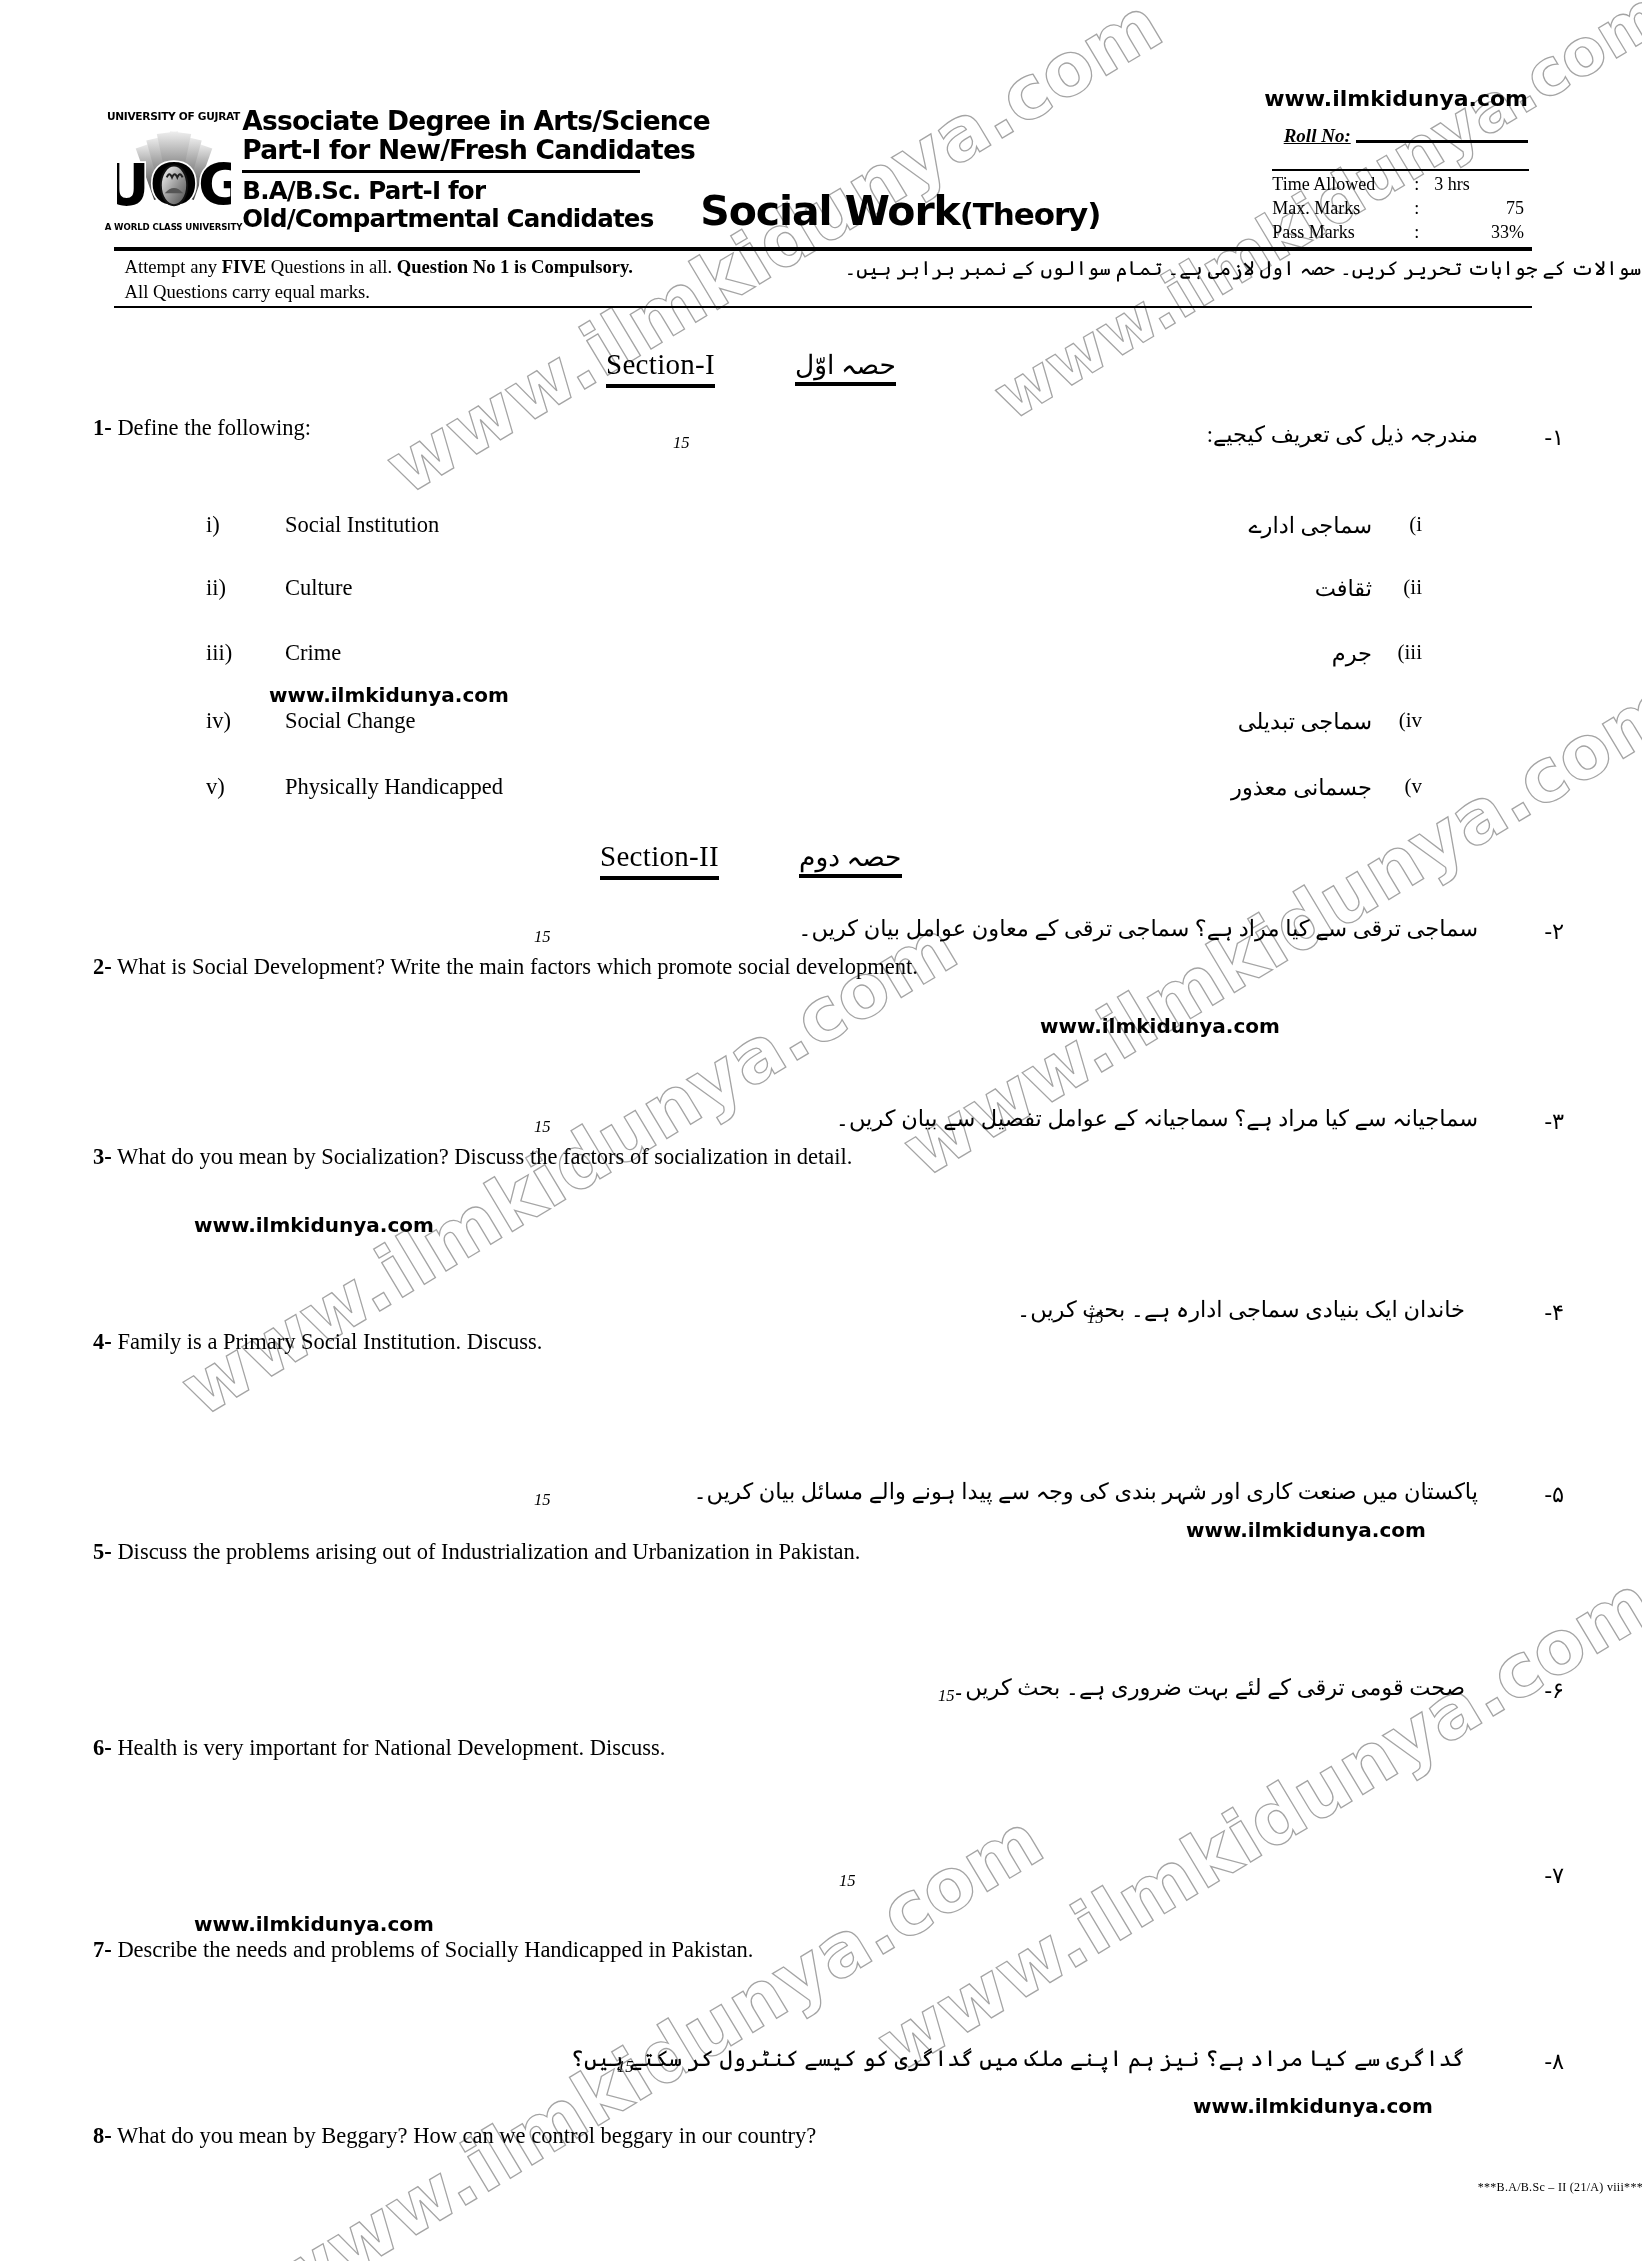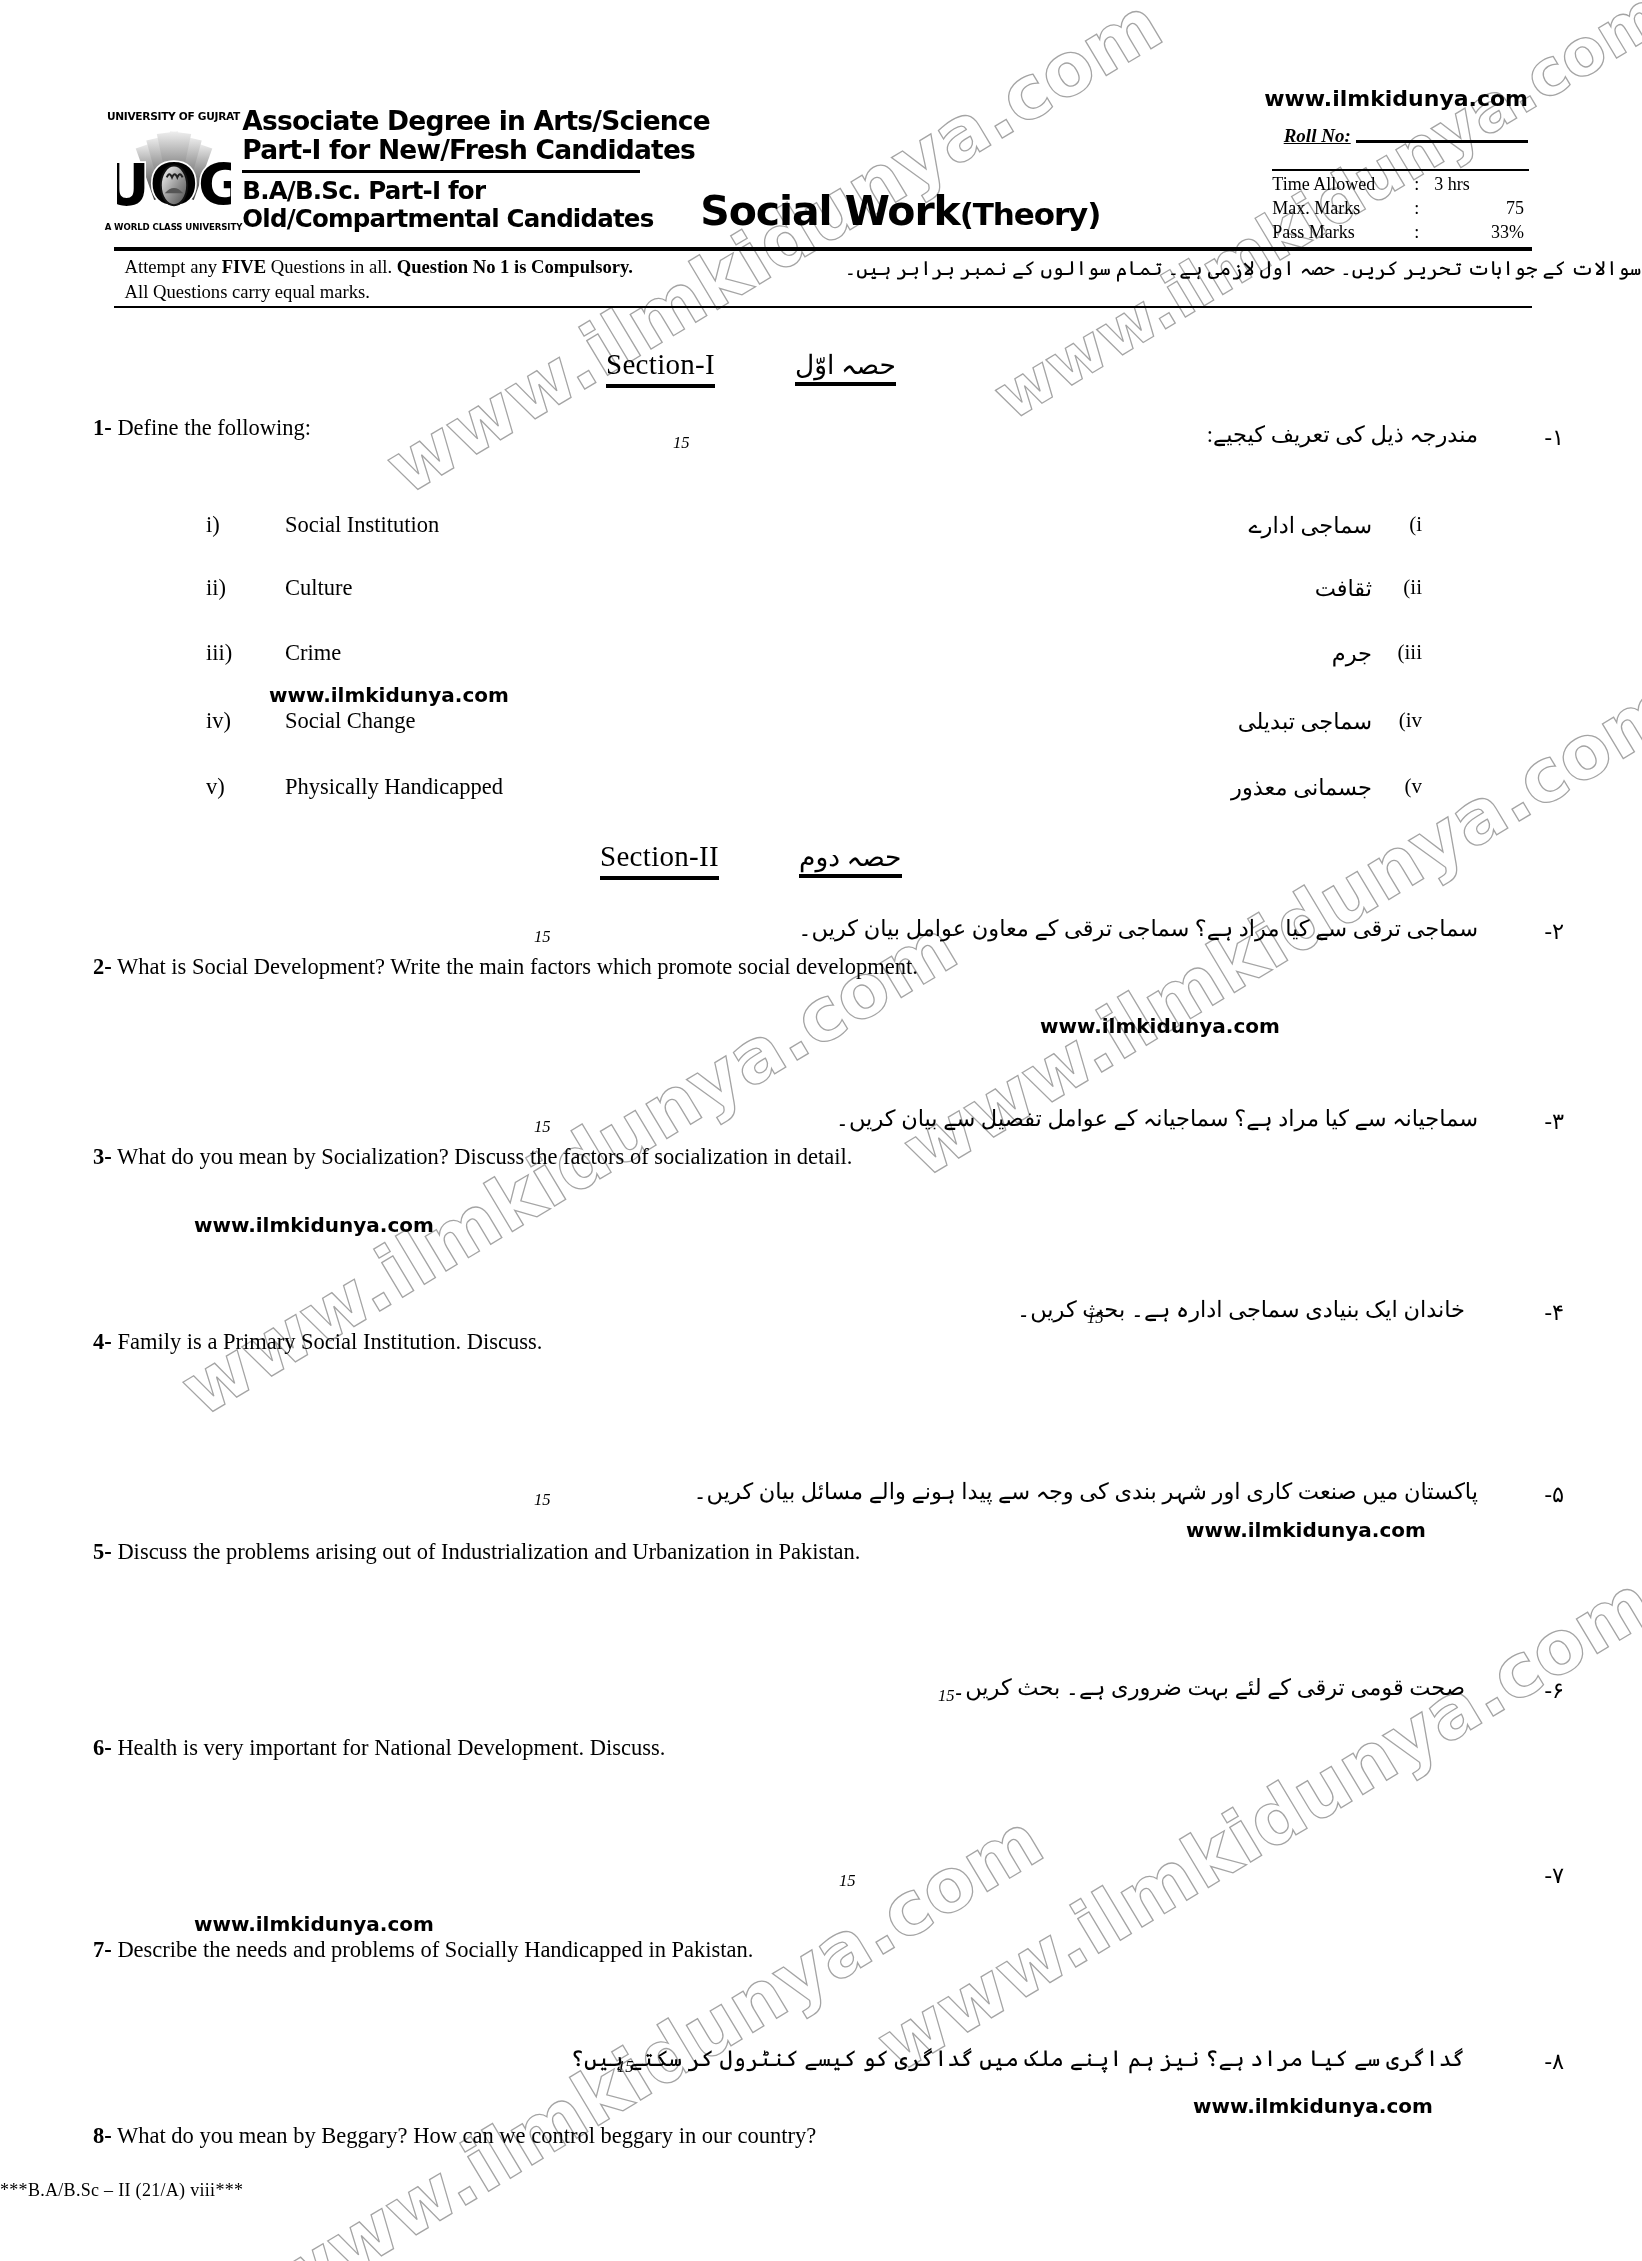--- a/index.html
+++ b/index.html
@@ -303,22 +303,22 @@
     position: absolute;
     right: 142px;
     font-size: 21px;
   }
 
   .footer {
     position: absolute;
     left: 0;
     right: 0;
     top: 2180px;
-    text-align: left;
-    font-size: 18px;
+    text-align: right;
+    font-size: 12px;
     letter-spacing: 0.3px;
   }
 </style>
 </head>
 <body>
 
 <div id="watermarks">
   <div class="wm-outline" style="left:371px; top:437px; font-size:74px; transform: rotate(-31deg);">www.ilmkidunya.com</div>
   <div class="wm-outline" style="left:888px; top:1120px; font-size:74px; transform: rotate(-31deg);">www.ilmkidunya.com</div>
   <div class="wm-outline" style="left:166px; top:1359px; font-size:74px; transform: rotate(-31deg);">www.ilmkidunya.com</div>

